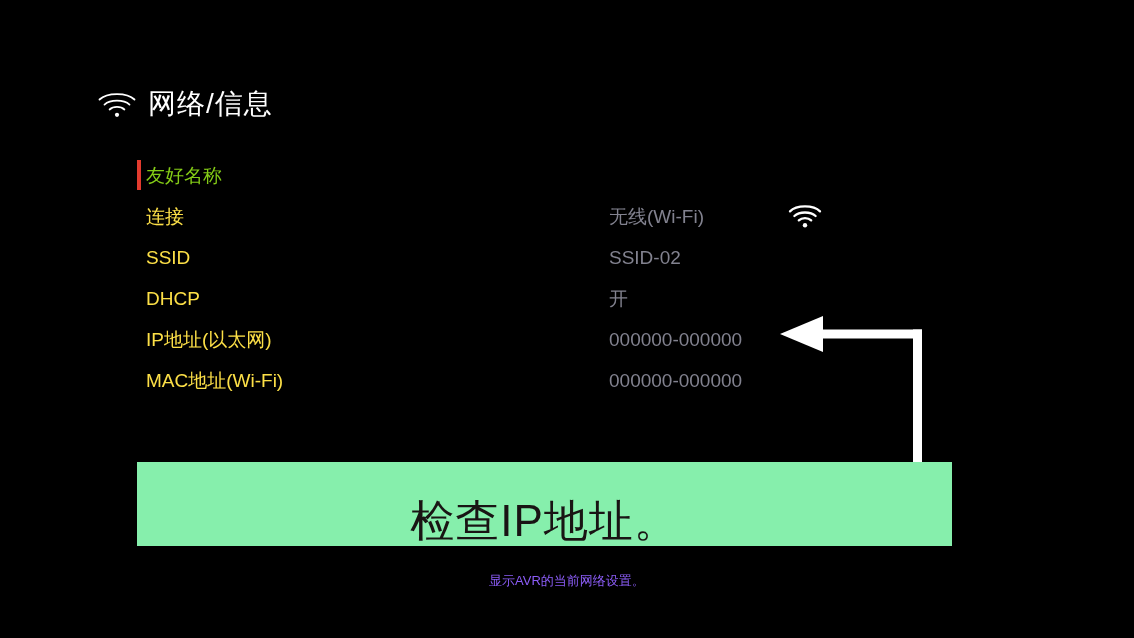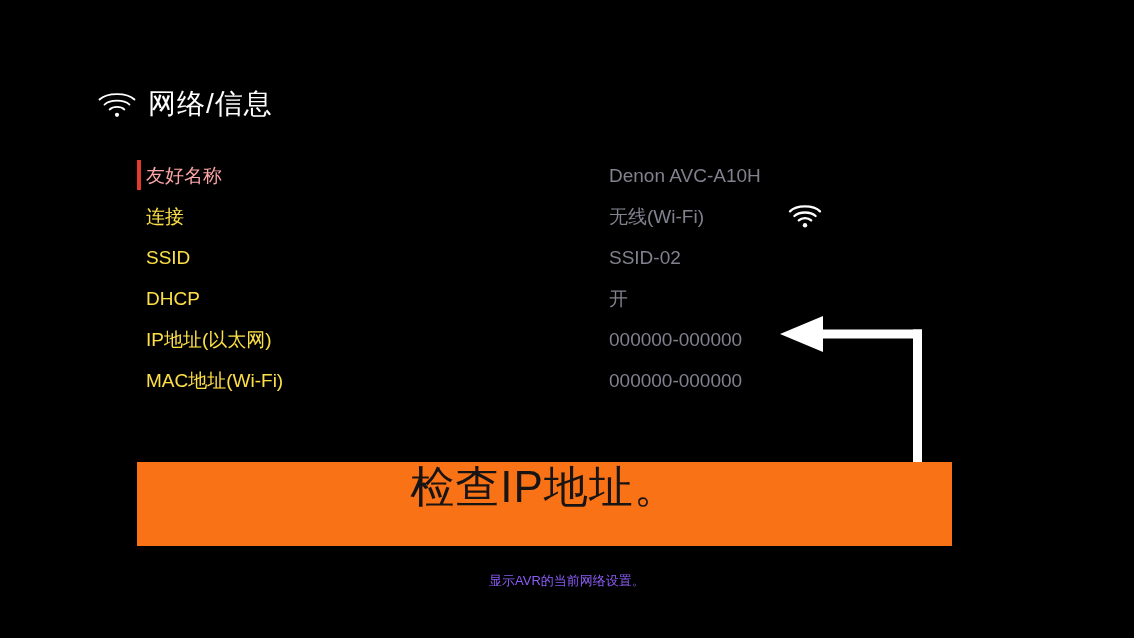--- a/index.html
+++ b/index.html
@@ -72,21 +72,21 @@
   .info-row.selected .row-accent { display: block; }
 
   .row-label {
     position: absolute;
     left: 9px;
     color: #fde047;
     font-size: 19px;
     line-height: 22px;
     white-space: nowrap;
   }
-  .info-row.selected .row-label { color: #fca5a5; }
+  .info-row.selected .row-label { color: #84cc16; }
 
   .row-value {
     position: absolute;
     left: 472px;
     color: #82828f;
     font-size: 19px;
     line-height: 22px;
     white-space: nowrap;
   }
 
@@ -120,23 +120,23 @@
     overflow: visible;
   }
 
   
   .callout {
     position: absolute;
     left: 137px;
     top: 462px;
     width: 815px;
     height: 84px;
-    background: #f97316;
+    background: #86efac;
     display: flex;
-    align-items: flex-start;
+    align-items: flex-end;
     justify-content: center;
   }
   .callout-text {
     color: #191414;
     font-size: 44px;
     line-height: 50px;
     letter-spacing: 1px;
     white-space: nowrap;
   }
 
@@ -165,21 +165,20 @@
       <circle cx="21" cy="25.8" r="2.1" fill="#ffffff"></circle>
     </svg>
     <div class="header-title">网络/信息</div>
   </div>
 
   <div class="info-list">
 
     <div class="info-row selected">
       <div class="row-accent"></div>
       <div class="row-label">友好名称</div>
-      <div class="row-value">Denon AVC-A10H</div>
     </div>
 
     <div class="info-row">
 
       <div class="row-label">连接</div>
       <div class="row-value">无线(Wi-Fi)</div>
       <svg class="row-wifi" viewBox="0 0 36 27">
         <path d="M3 9.4 C 9.5 2.8, 26.5 2.8, 33 9.4" fill="none" stroke="#ffffff" stroke-width="2.3" stroke-linecap="round"></path>
         <path d="M7.4 14 C 12.3 9.3, 23.7 9.3, 28.6 14" fill="none" stroke="#ffffff" stroke-width="2.3" stroke-linecap="round"></path>
         <path d="M11.8 18.4 C 14.9 15.4, 21.1 15.4, 24.2 18.4" fill="none" stroke="#ffffff" stroke-width="2.3" stroke-linecap="round"></path>

